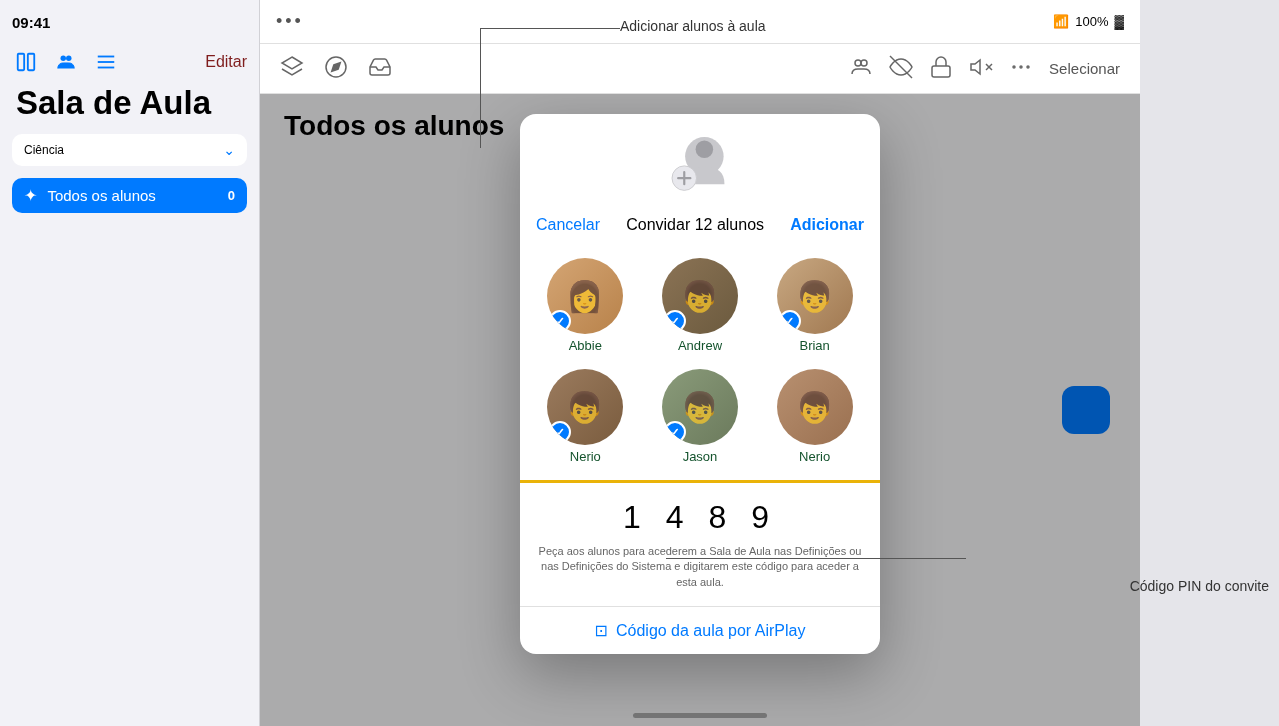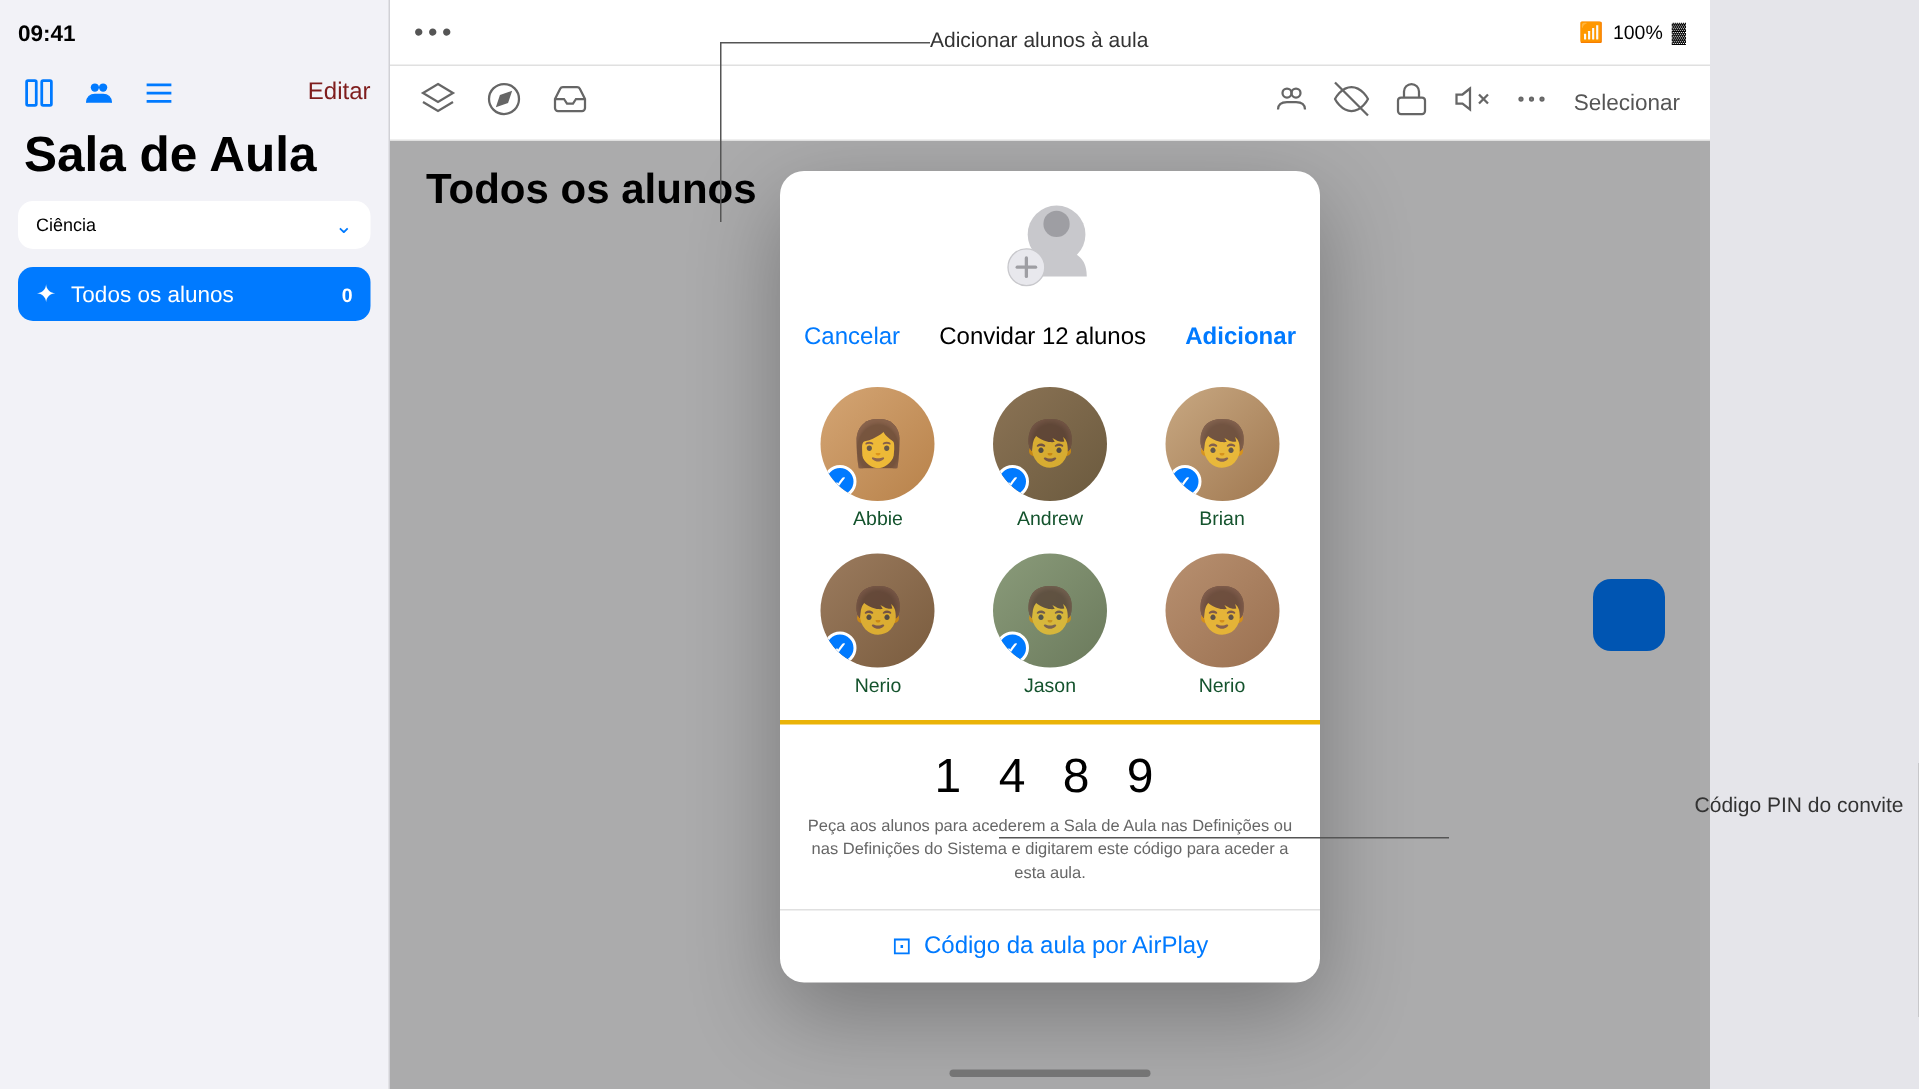--- a/index.html
+++ b/index.html
@@ -680,14 +680,14 @@
 
     <div class="home-indicator"></div>
   </div>
 </div>
 
 <div class="ann-label" style="top: 18px; left: 620px;">Adicionar alunos à aula</div>
 
 <div class="ann-line-h" style="top: 28px; left: 480px; width: 140px;"></div>
 <div class="ann-line-v" style="top: 28px; left: 480px; height: 120px;"></div>
 
-<div class="ann-label" style="top: 528px; right: 10px;">Código PIN do convite</div>
+<div class="ann-label" style="top: 578px; right: 10px;">Código PIN do convite</div>
 <div class="ann-line-h" style="top: 558px; left: 666px; width: 300px;"></div>
 
 </body></html>

